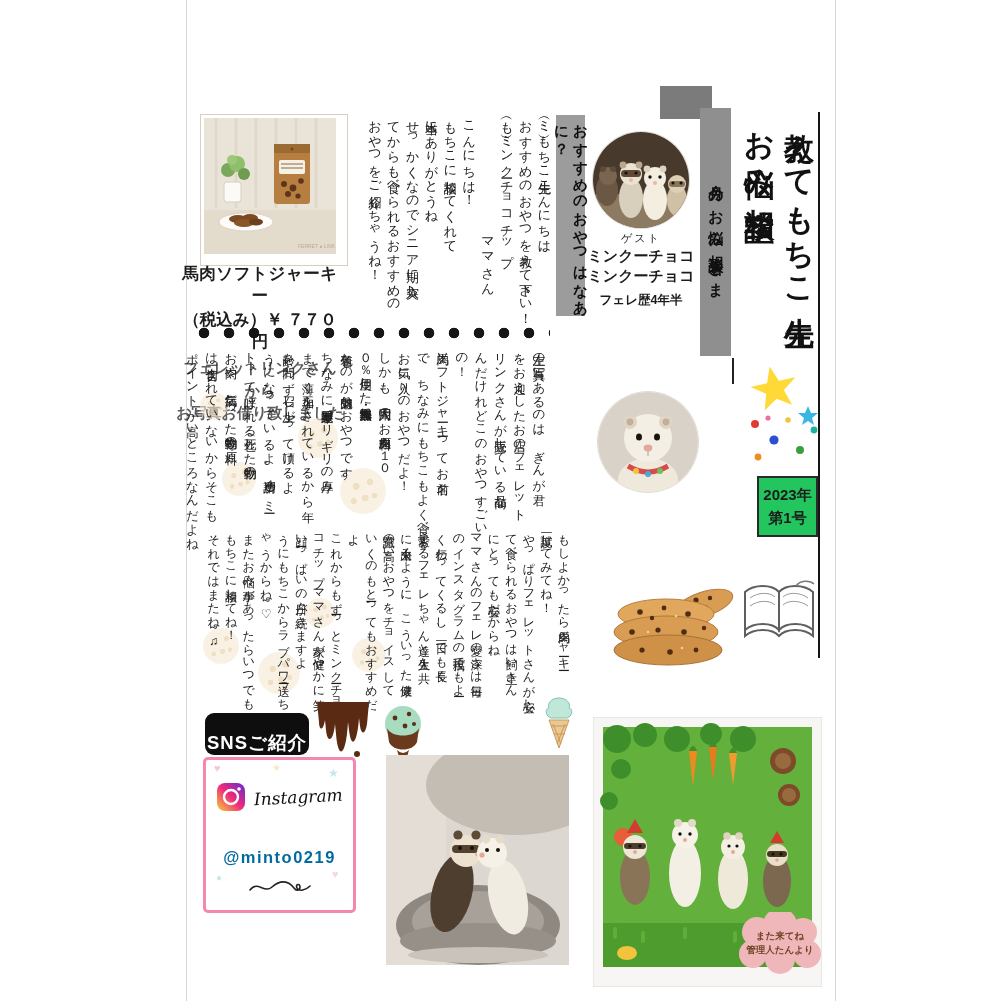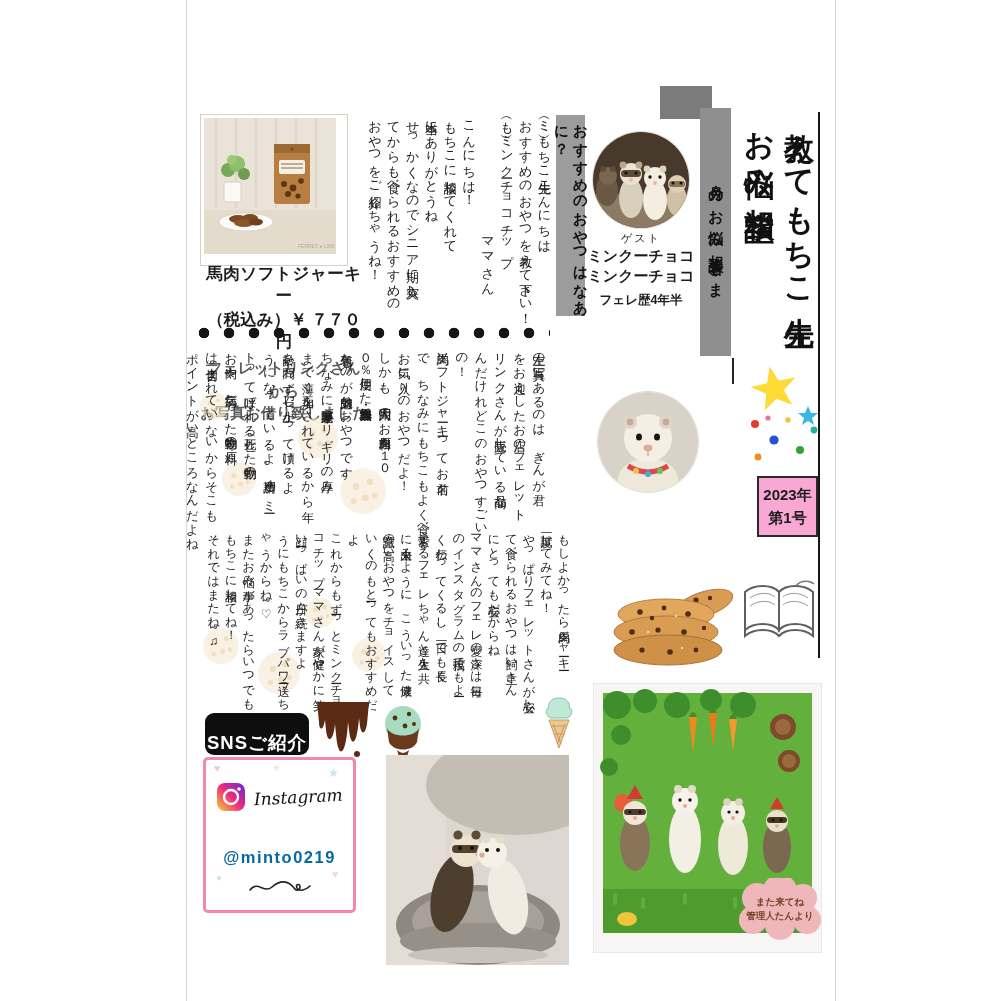--- a/index.html
+++ b/index.html
@@ -32,27 +32,27 @@
   .q-head span{writing-mode:vertical-rl;font-size:14.5px;font-weight:600;letter-spacing:1px;color:#0f0f0f;}
   .q-text{left:371px;top:112px;width:182px;height:236px;font-size:13px;line-height:1.45;}
   .a-top{left:196px;top:344px;width:352px;height:202px;font-size:12.5px;line-height:1.54;}
   .a-bottom{left:200px;top:526px;width:372px;height:192px;font-size:12px;line-height:1.46;}
   .dots{left:198px;top:327px;width:352px;height:12px;
         background-image:radial-gradient(circle at 6px 6px,#161616 5px,transparent 5.6px);
         background-size:25px 12px;background-repeat:repeat-x;}
   
   .product-frame{left:200px;top:114px;width:140px;height:144px;background:#fff;
         border:1px solid #d9cfc0;padding:3px;}
-  .product-label{left:200px;top:263px;width:168px;text-align:center;}
+  .product-label{left:176px;top:263px;width:168px;text-align:center;}
   .p-name{font-size:16.5px;font-weight:700;letter-spacing:.5px;}
   .p-price{font-size:16.5px;font-weight:700;margin-top:2px;}
   .p-credit{font-size:15px;color:#5c5c5c;margin-top:4px;line-height:1.5;font-weight:600;}
   
   .issue{left:757px;top:476px;width:57px;height:52px;border:2px solid #2a2a2a;
-         text-align:center;font-size:15px;font-weight:600;padding-top:5px;line-height:1.55;background:#f9a8d4;}
+         text-align:center;font-size:15px;font-weight:600;padding-top:5px;line-height:1.55;background:#22c55e;}
   
   .wm{border-radius:50%;opacity:.6;background:
       radial-gradient(circle at 35% 40%,#e5cc9e 0 8%,transparent 9%),
       radial-gradient(circle at 65% 30%,#e5cc9e 0 7%,transparent 8%),
       radial-gradient(circle at 55% 65%,#e5cc9e 0 8%,transparent 9%),
       radial-gradient(circle at 30% 72%,#e5cc9e 0 6%,transparent 7%),
       radial-gradient(circle at 75% 60%,#e5cc9e 0 6%,transparent 7%),
       #f6ead3;}
   
   .sns-head{left:205px;top:713px;width:104px;height:42px;background:#0e0e0e;border-radius:9px;
@@ -416,21 +416,21 @@
         <circle cx="100" cy="84" r="4.4" fill="#e4dbca"></circle>
           <circle cx="114" cy="84" r="4.4" fill="#e4dbca"></circle>
         <circle cx="101" cy="95" r="2" fill="#111"></circle>
           <circle cx="112" cy="95" r="2" fill="#111"></circle>
         <circle cx="96" cy="100" r="2.6" fill="#e3a99c"></circle>
       </g>
       <ellipse cx="92" cy="200" rx="70" ry="8" fill="#c9c3bb"></ellipse>
     </svg>
   </div>
 
-  <div class="abs" style="left:593px;top:683px;width:229px;height:270px;">
+  <div class="abs" style="left:593px;top:717px;width:229px;height:270px;">
     <svg width="229" height="270" viewBox="0 0 229 270">
       <rect width="229" height="270" fill="#f7f6f4" stroke="#dbd9d5"></rect>
       <rect x="10" y="10" width="209" height="240" fill="#63b13c"></rect>
       <g fill="#3e8f2b">
           <circle cx="24" cy="22" r="14"></circle>
           <circle cx="52" cy="18" r="12"></circle>
           <circle cx="84" cy="22" r="13"></circle>
           <circle cx="118" cy="17" r="11"></circle>
           <circle cx="150" cy="22" r="13"></circle>
           <circle cx="28" cy="52" r="10"></circle>

